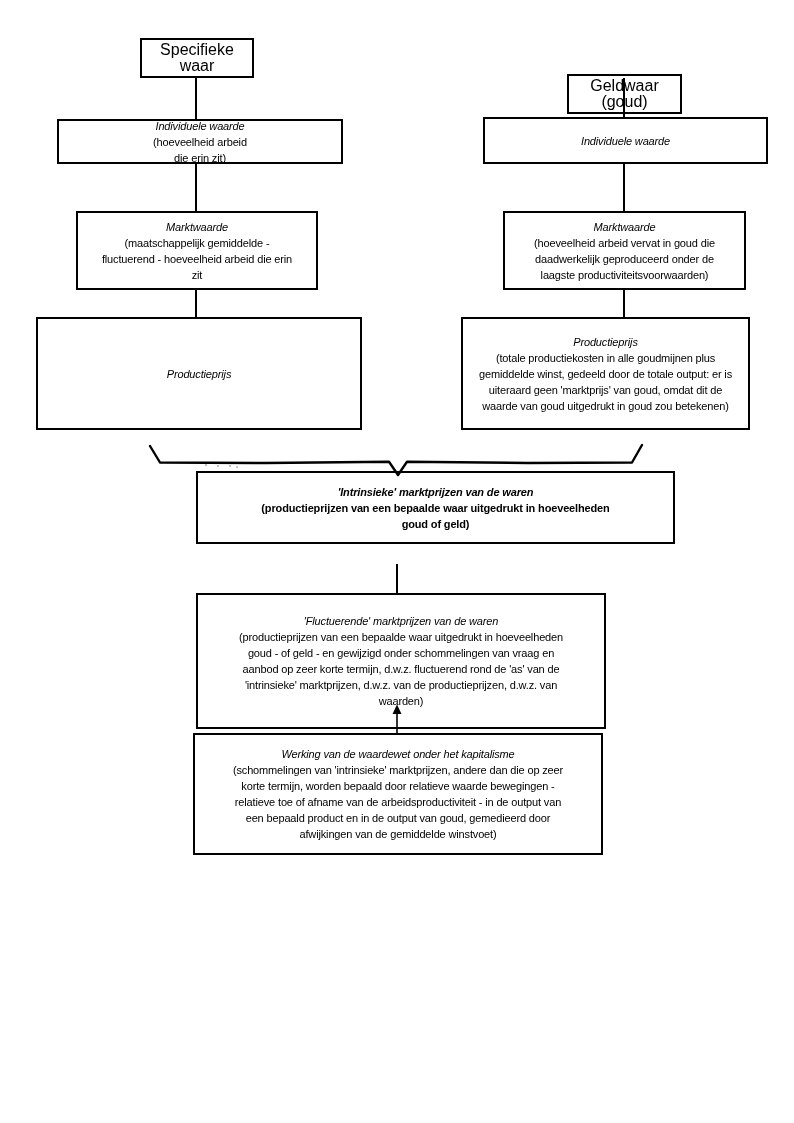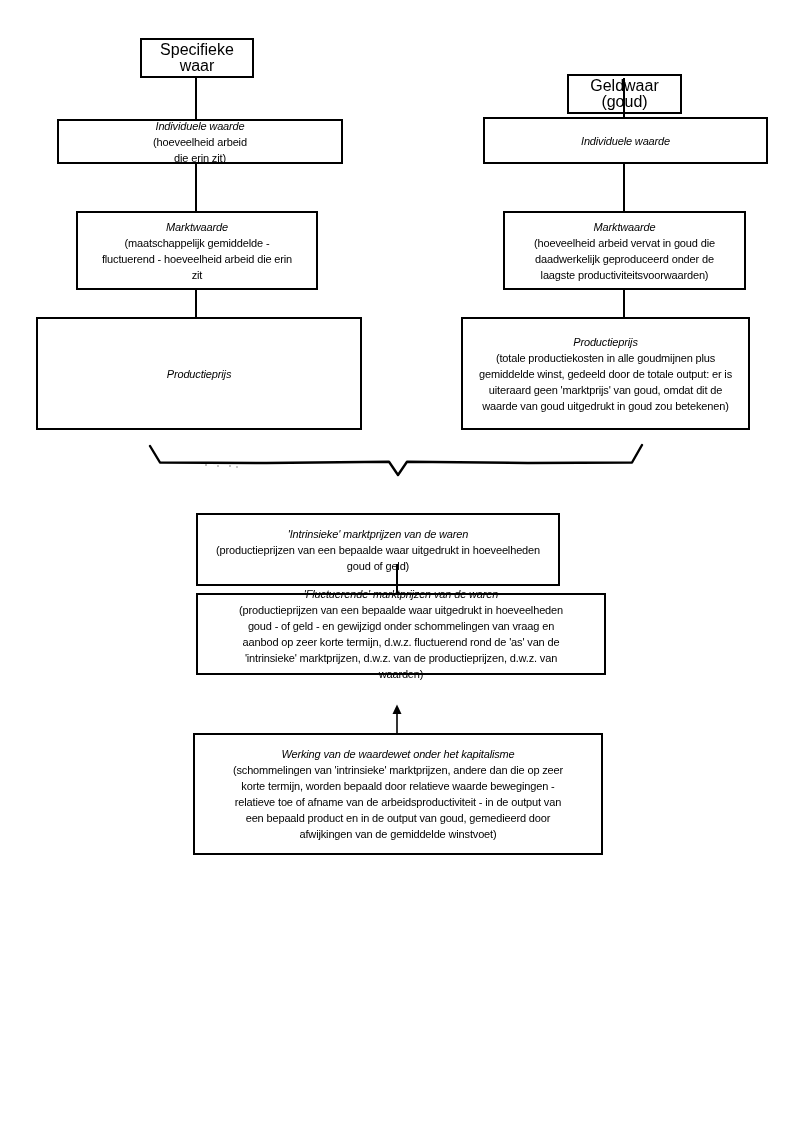--- a/index.html
+++ b/index.html
@@ -61,26 +61,26 @@
 laagste productiviteitsvoorwaarden)</div>
   </div>
   <div class="box" style="left:461px;top:317px;width:289px;height:113px;">
     <div class="box-title">Productieprijs</div>
     <div class="box-body">(totale productiekosten in alle goudmijnen plus
 gemiddelde winst, gedeeld door de totale output: er is
 uiteraard geen 'marktprijs' van goud, omdat dit de
 waarde van goud uitgedrukt in goud zou betekenen)</div>
   </div>
 
-  <div class="box" style="left:196px;top:513px;width:364px;height:73px;">
+  <div class="box" style="left:196px;top:471px;width:479px;height:73px;font-weight:bold;">
     <div class="box-title">'Intrinsieke' marktprijzen van de waren</div>
     <div class="box-body">(productieprijzen van een bepaalde waar uitgedrukt in hoeveelheden
 goud of geld)</div>
   </div>
-  <div class="box" style="left:196px;top:593px;width:410px;height:82px;">
+  <div class="box" style="left:196px;top:593px;width:410px;height:136px;">
     <div class="box-title">'Fluctuerende' marktprijzen van de waren</div>
     <div class="box-body">(productieprijzen van een bepaalde waar uitgedrukt in hoeveelheden
 goud - of geld - en gewijzigd onder schommelingen van vraag en
 aanbod op zeer korte termijn, d.w.z. fluctuerend rond de 'as' van de
 'intrinsieke' marktprijzen, d.w.z. van de productieprijzen, d.w.z. van
 waarden)</div>
   </div>
   <div class="box" style="left:193px;top:733px;width:410px;height:122px;">
     <div class="box-title">Werking van de waardewet onder het kapitalisme</div>
     <div class="box-body">(schommelingen van 'intrinsieke' marktprijzen, andere dan die op zeer

